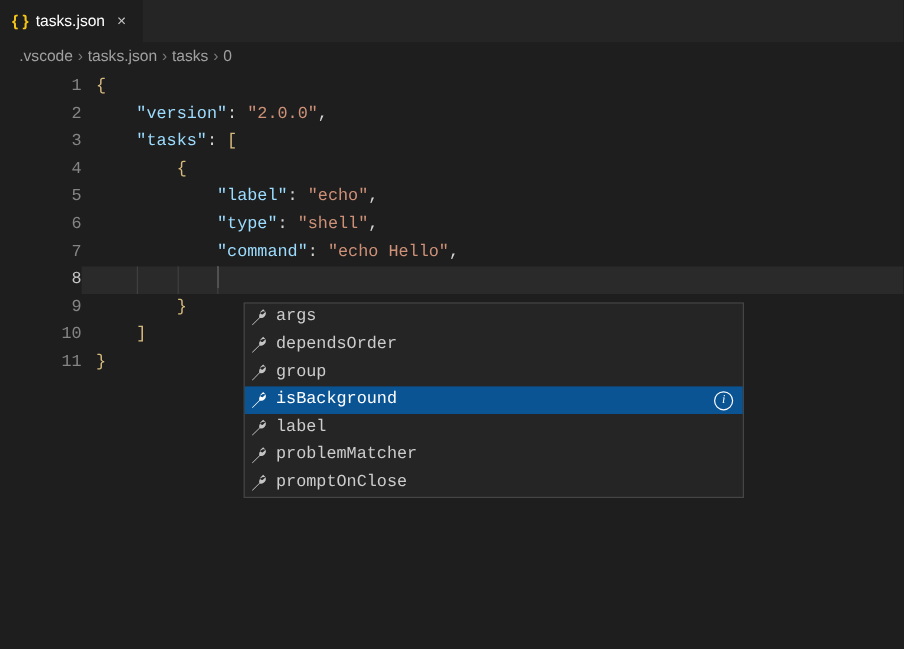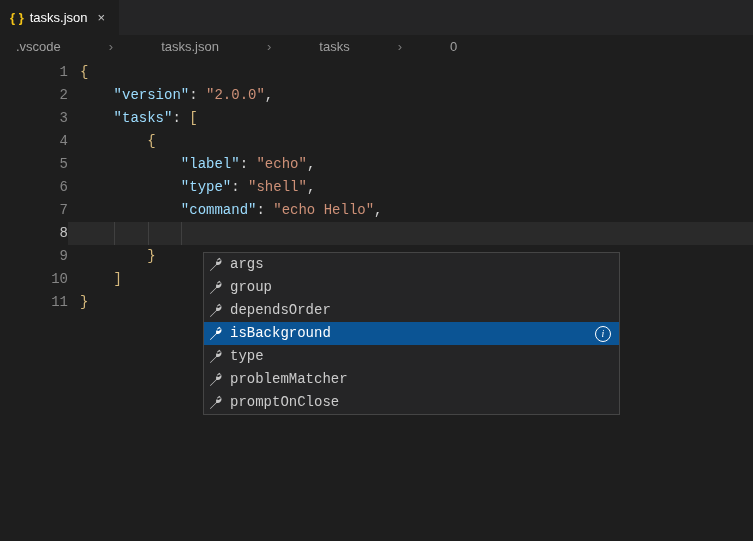--- a/index.html
+++ b/index.html
@@ -32,21 +32,20 @@
   .tab-icon { color: #f5c518; font-weight: bold; font-size: 13px; }
   .tab-close { color: #c5c5c5; font-family: sans-serif; padding: 0 4px; cursor: pointer; }
   .breadcrumbs {
     height: 22px;
     display: flex;
     align-items: center;
     padding: 0 16px;
     color: #a0a0a0;
     font-family: -apple-system, "Segoe UI", sans-serif;
     font-size: 13px;
-    gap: 44px;
   }
   .breadcrumbs .sep { margin: 0 4px; color: #7a7a7a; }
   .editor {
     position: relative;
     display: flex;
     height: calc(100% - 57px);
   }
   .gutter {
     width: 68px;
     text-align: right;
@@ -180,40 +179,40 @@
   <div class="suggest-row">
     <svg class="wrench" viewBox="0 0 16 16">
         <path fill="#c5c5c5" d="M13.3 2.7a4 4 0 0 0-5.2 4.8L2 13.6 2.4 14l6.1-6.1a4 4 0 0 0 4.8-5.2l-2.4 2.4-1.6-.4-.4-1.6 2.4-2.4z"></path>
       </svg>
     <span class="label">args</span>
   </div>
   <div class="suggest-row">
     <svg class="wrench" viewBox="0 0 16 16">
         <path fill="#c5c5c5" d="M13.3 2.7a4 4 0 0 0-5.2 4.8L2 13.6 2.4 14l6.1-6.1a4 4 0 0 0 4.8-5.2l-2.4 2.4-1.6-.4-.4-1.6 2.4-2.4z"></path>
       </svg>
+    <span class="label">dependsOrder</span>
+  </div>
+  <div class="suggest-row">
+    <svg class="wrench" viewBox="0 0 16 16">
+        <path fill="#c5c5c5" d="M13.3 2.7a4 4 0 0 0-5.2 4.8L2 13.6 2.4 14l6.1-6.1a4 4 0 0 0 4.8-5.2l-2.4 2.4-1.6-.4-.4-1.6 2.4-2.4z"></path>
+      </svg>
     <span class="label">group</span>
-  </div>
-  <div class="suggest-row">
-    <svg class="wrench" viewBox="0 0 16 16">
-        <path fill="#c5c5c5" d="M13.3 2.7a4 4 0 0 0-5.2 4.8L2 13.6 2.4 14l6.1-6.1a4 4 0 0 0 4.8-5.2l-2.4 2.4-1.6-.4-.4-1.6 2.4-2.4z"></path>
-      </svg>
-    <span class="label">dependsOrder</span>
   </div>
   <div class="suggest-row selected">
     <svg class="wrench" viewBox="0 0 16 16">
         <path fill="#ffffff" d="M13.3 2.7a4 4 0 0 0-5.2 4.8L2 13.6 2.4 14l6.1-6.1a4 4 0 0 0 4.8-5.2l-2.4 2.4-1.6-.4-.4-1.6 2.4-2.4z"></path>
       </svg>
     <span class="label">isBackground</span>
     <span class="info-icon">i</span>
   </div>
   <div class="suggest-row">
     <svg class="wrench" viewBox="0 0 16 16">
         <path fill="#c5c5c5" d="M13.3 2.7a4 4 0 0 0-5.2 4.8L2 13.6 2.4 14l6.1-6.1a4 4 0 0 0 4.8-5.2l-2.4 2.4-1.6-.4-.4-1.6 2.4-2.4z"></path>
       </svg>
-    <span class="label">type</span>
+    <span class="label">label</span>
   </div>
   <div class="suggest-row">
     <svg class="wrench" viewBox="0 0 16 16">
         <path fill="#c5c5c5" d="M13.3 2.7a4 4 0 0 0-5.2 4.8L2 13.6 2.4 14l6.1-6.1a4 4 0 0 0 4.8-5.2l-2.4 2.4-1.6-.4-.4-1.6 2.4-2.4z"></path>
       </svg>
     <span class="label">problemMatcher</span>
   </div>
   <div class="suggest-row">
     <svg class="wrench" viewBox="0 0 16 16">
         <path fill="#c5c5c5" d="M13.3 2.7a4 4 0 0 0-5.2 4.8L2 13.6 2.4 14l6.1-6.1a4 4 0 0 0 4.8-5.2l-2.4 2.4-1.6-.4-.4-1.6 2.4-2.4z"></path>

